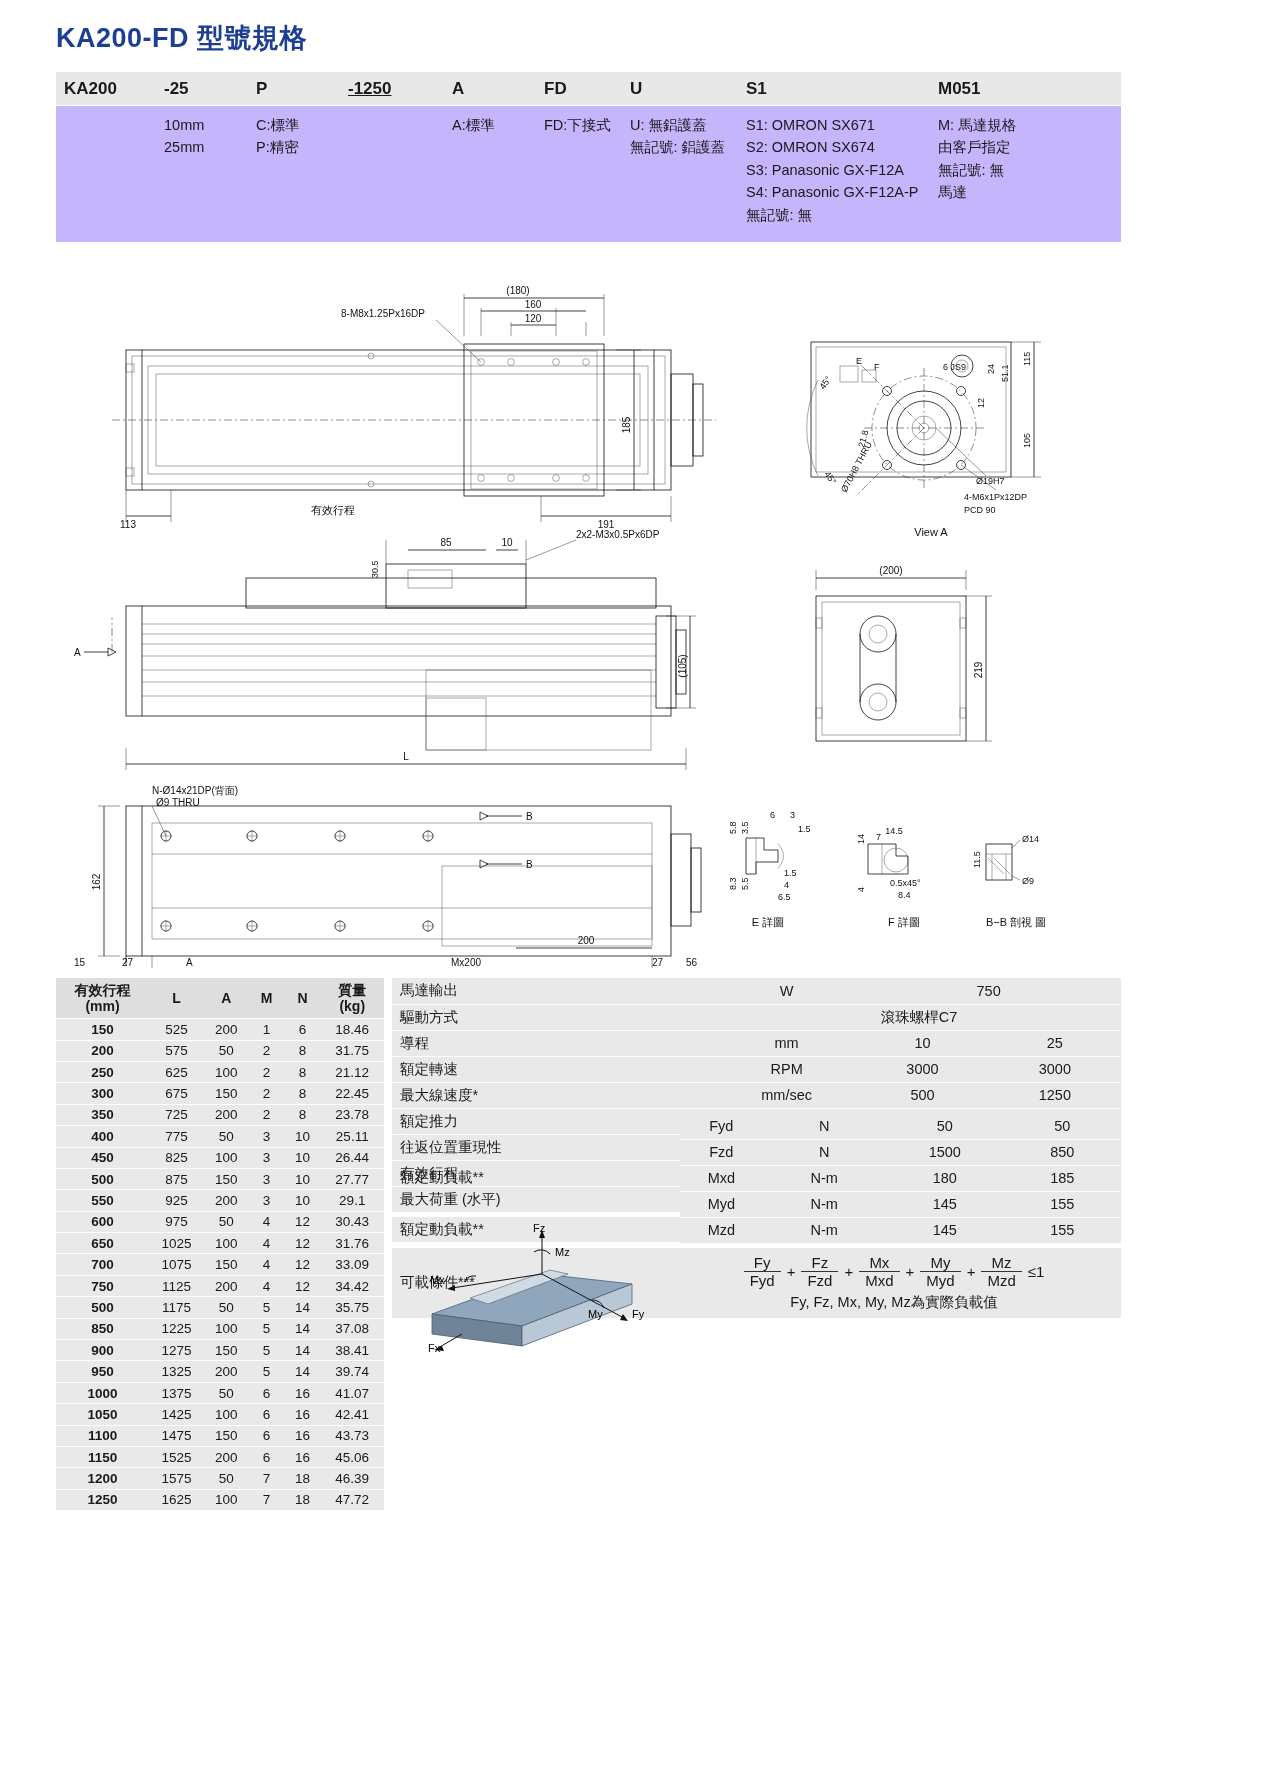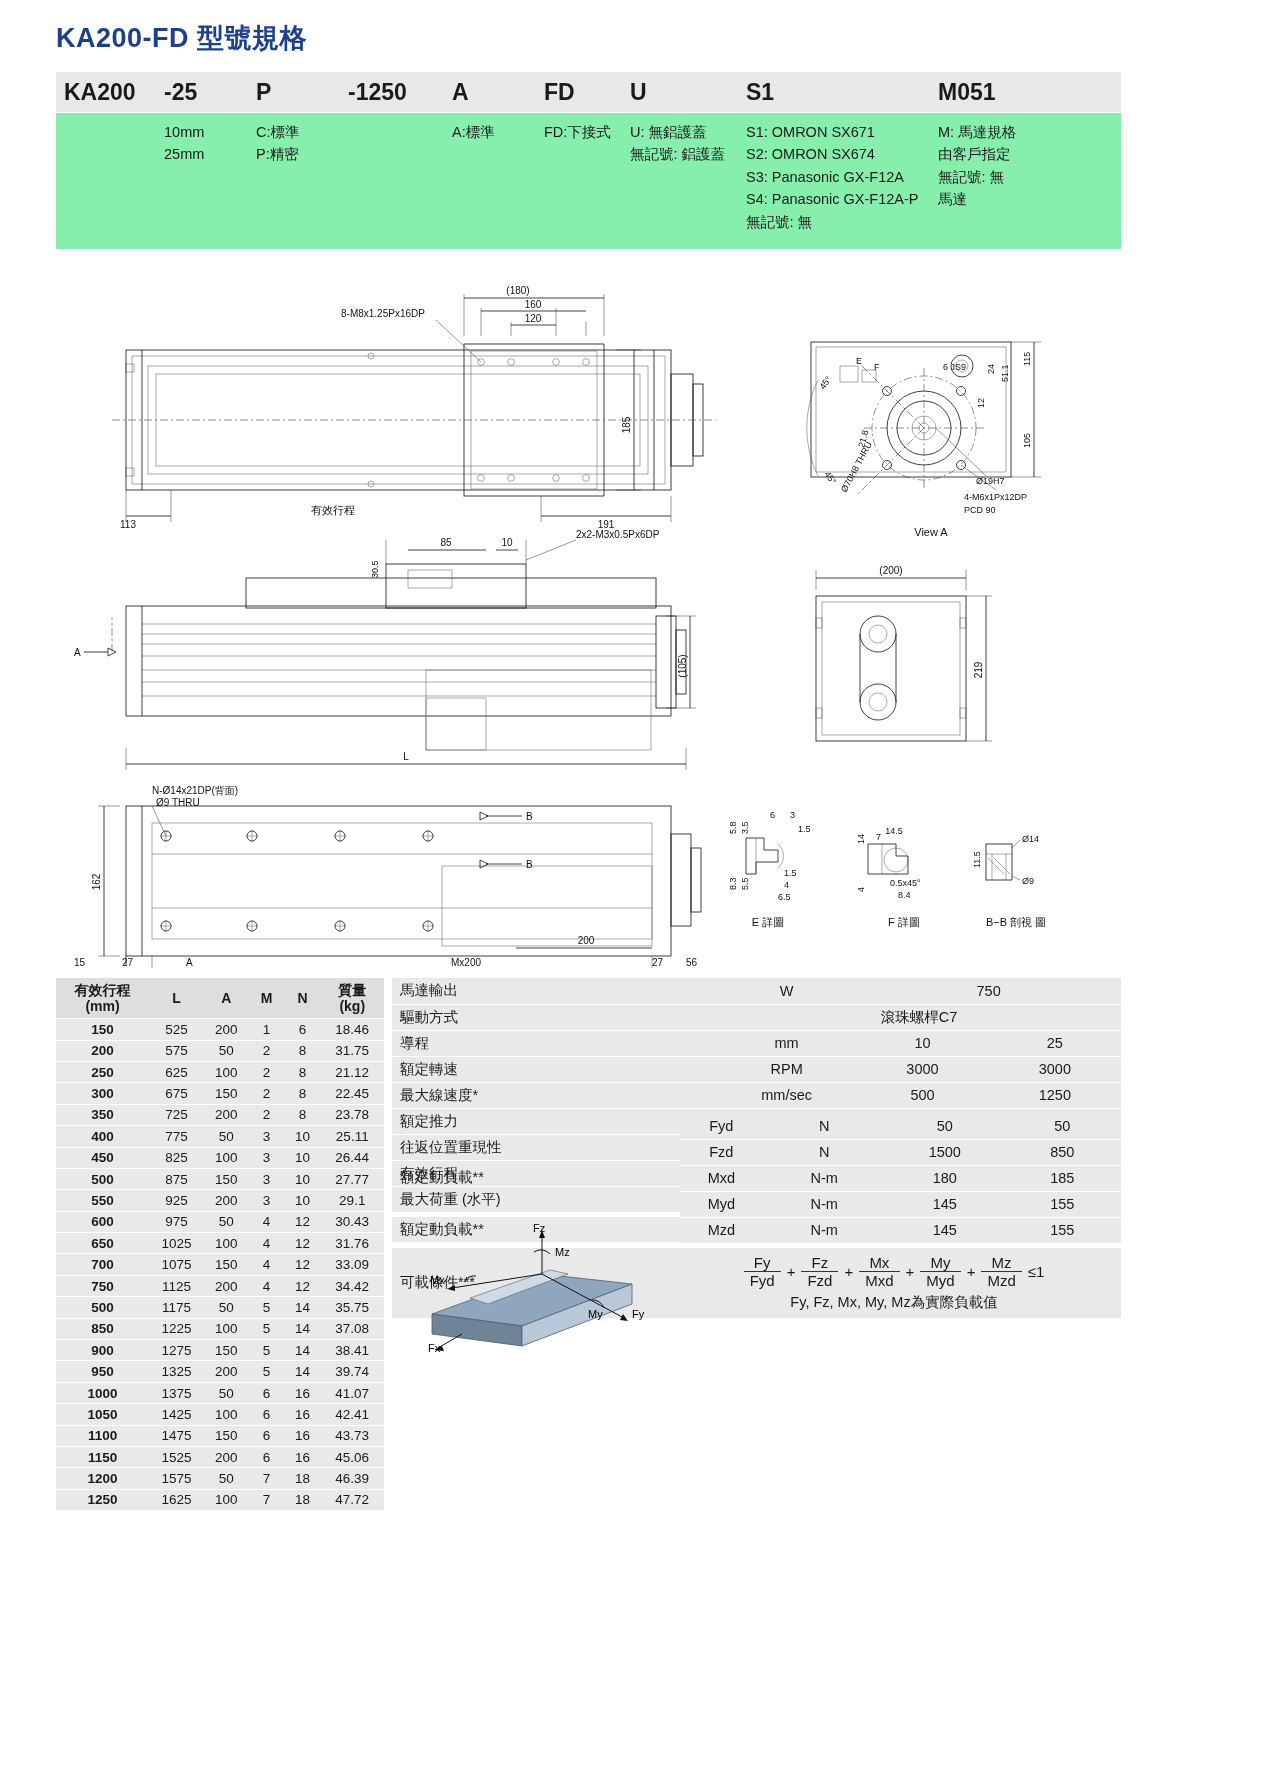--- a/index.html
+++ b/index.html
@@ -22,32 +22,32 @@
   .title .model { color:#1c3f94; }
   .title .sub { color:#1c3f94; font-weight:bold; }
 
   
   .code-table {
     position:absolute; left:56px; top:72px; width:1065px;
     border-collapse:collapse;
   }
   .code-table td { vertical-align:top; }
   .code-row1 td {
-    font-size:23px; font-weight:bold; padding:7px 8px 6px 8px;
+    font-size:17px; font-weight:bold; padding:7px 8px 6px 8px;
     background:#e8e8e8; border-bottom:1px solid #ffffff;
   }
   .code-row2 td {
     font-size:15px; color:#1c3f94; padding:7px 8px 6px 8px;
     background:#e8e8e8; letter-spacing:2px;
   }
   .code-row3 td {
     font-size:14.5px; padding:8px 8px 16px 8px;
-    background:#86efac; line-height:1.55; white-space:pre-line;
-  }
-  .cw0{width:100px;} .cw1{width:92px;} .cw2{width:92px;} .cw3{width:104px;}
+    background:#c4b5fd; line-height:1.55; white-space:pre-line;
+  }
+  .cw0{width:100px;} .cw1{width:92px;} .cw2{width:92px;} .cw3{width:104px;text-decoration:underline;}
   .cw4{width:92px;} .cw5{width:86px;} .cw6{width:116px;} .cw7{width:192px;}
   .cw8{width:191px;}
 
   
   .drawing {
     position:absolute; left:56px; top:278px; width:1065px; height:692px;
   }
   .drawing svg { display:block; }
 
   

